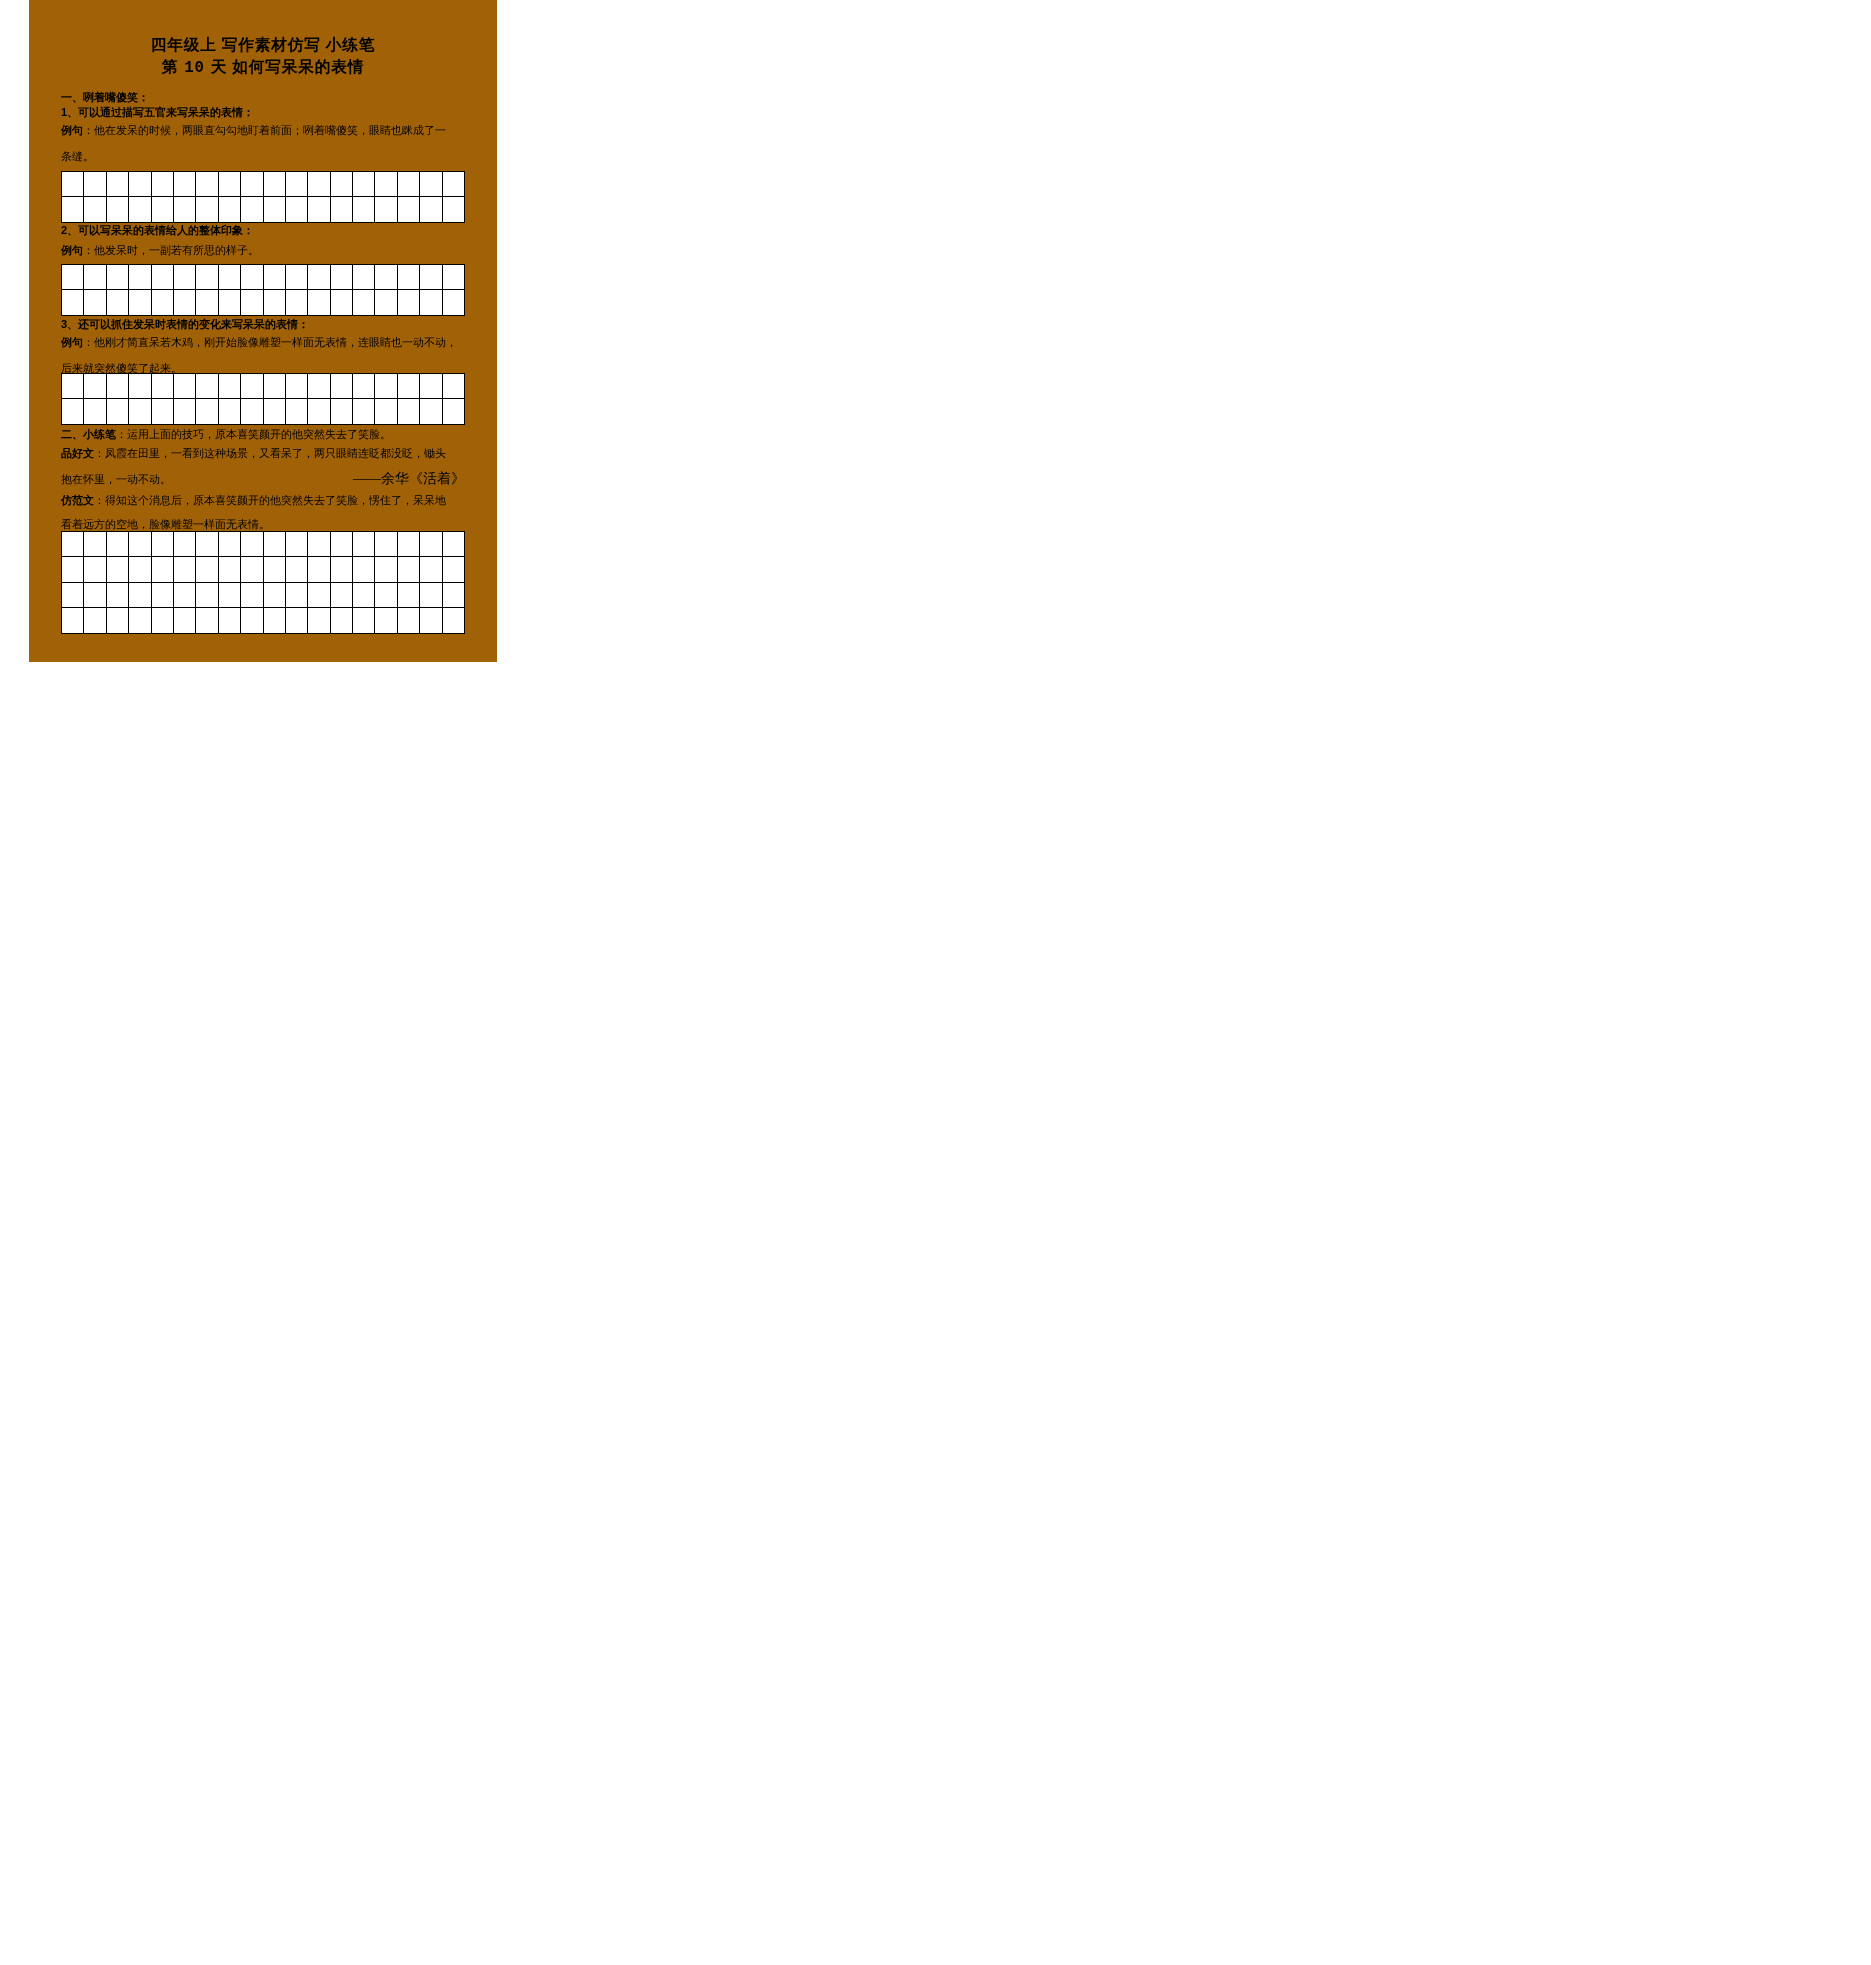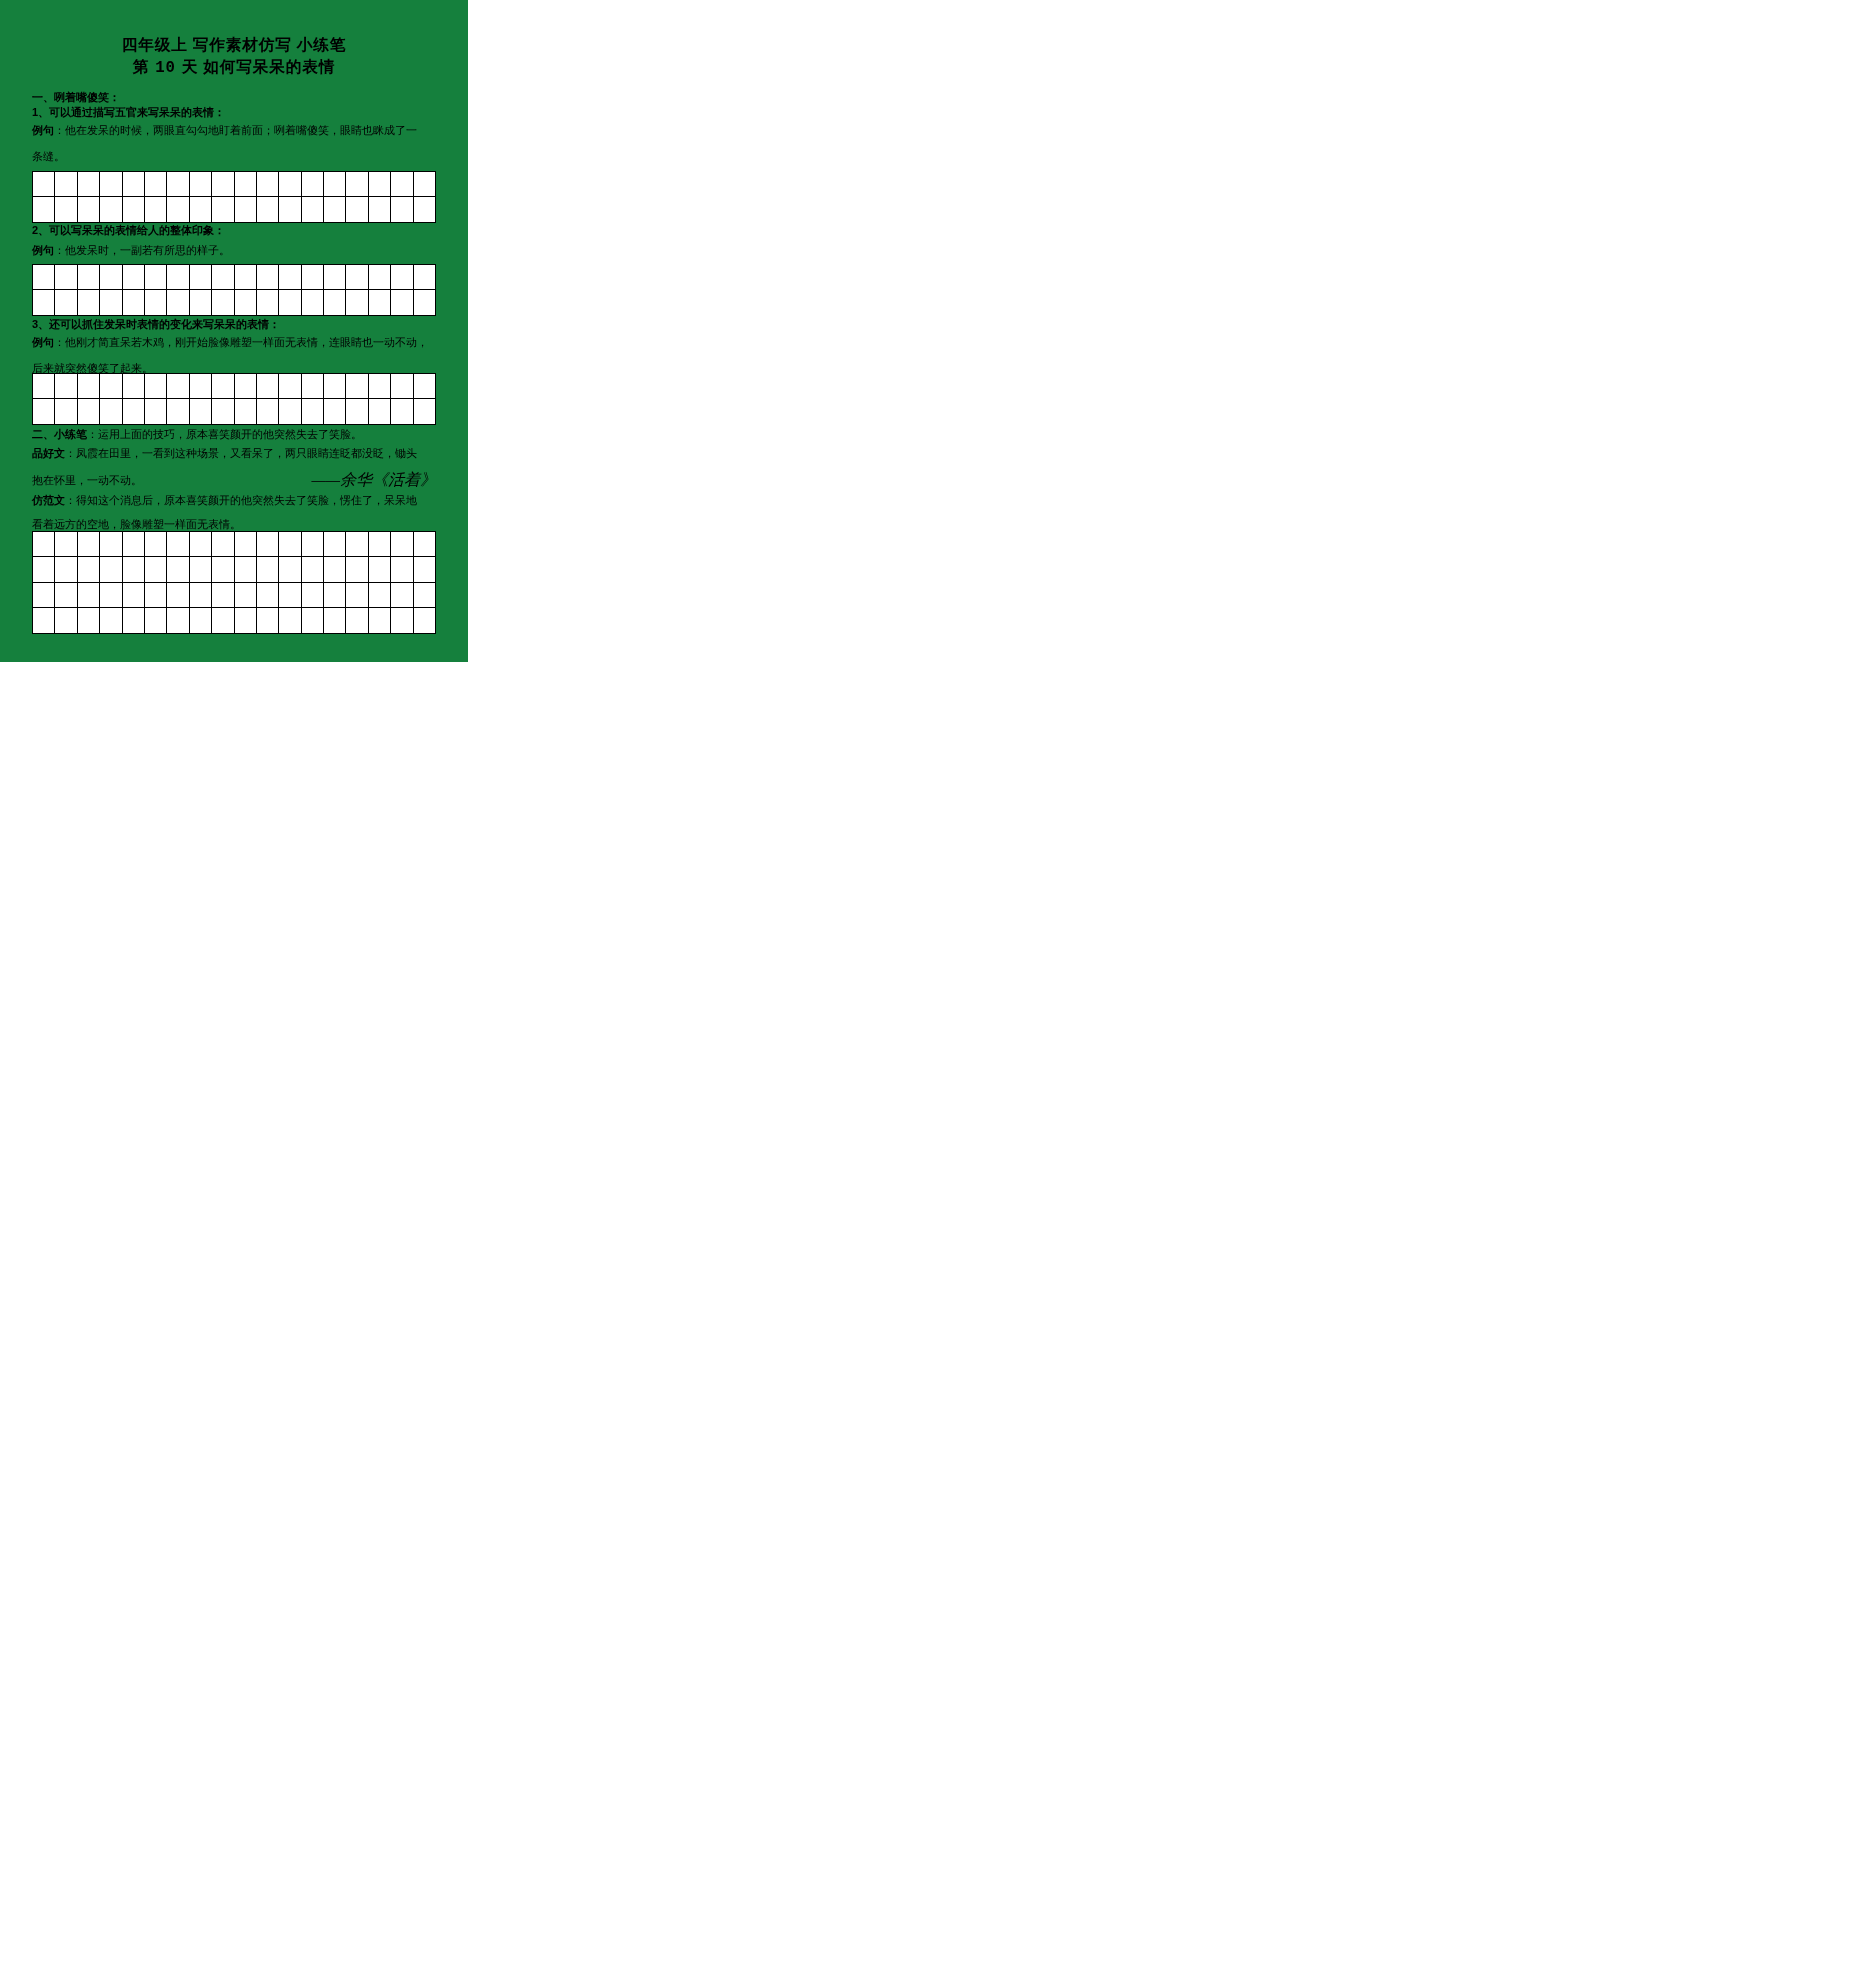--- a/index.html
+++ b/index.html
@@ -1,23 +1,24 @@
 <!DOCTYPE html>
 <html style="font-size:6.3px"><head>
 <meta charset="utf-8">
 <style>
   html, body { margin: 0; padding: 0; background: #ffffff; }
   .page {
     position: relative;
     width: 468px;
     height: 662px;
-    background: #15803d;
+    background: #a16207;
     color: #000000;
     font-family: "Liberation Sans", sans-serif;
     overflow: hidden;
+    margin-left: 29px;
   }
   .line {
     position: absolute;
     left: 32px;
     white-space: nowrap;
     font-size: 11px;
     line-height: 1.15;
   }
   .bold { font-weight: bold; }
   .title {
@@ -33,22 +34,21 @@
     margin: 0 0.8px;
   }
   .flexline {
     display: flex;
     justify-content: space-between;
     align-items: center;
     right: 32px;
   }
   .attr {
     font-family: "Liberation Serif", serif;
-    font-style: italic;
-    font-size: 16px;
+    font-size: 14px;
   }
   .writing-grid {
     position: absolute;
     left: 32px;
     right: 32px;
     border: 1.2px solid #000000;
     background: #ffffff;
     box-sizing: border-box;
   }
   .grid-row { display: flex; height: 24.4px; }

